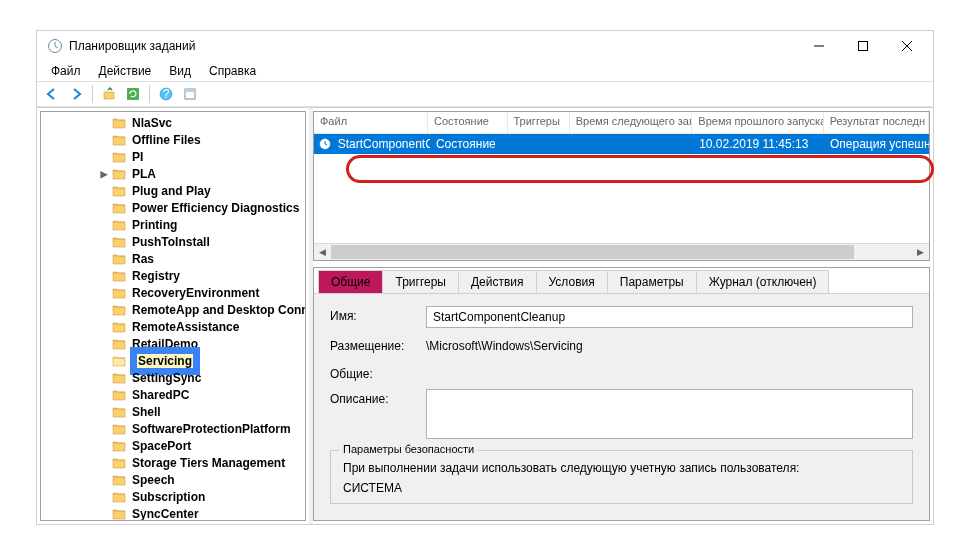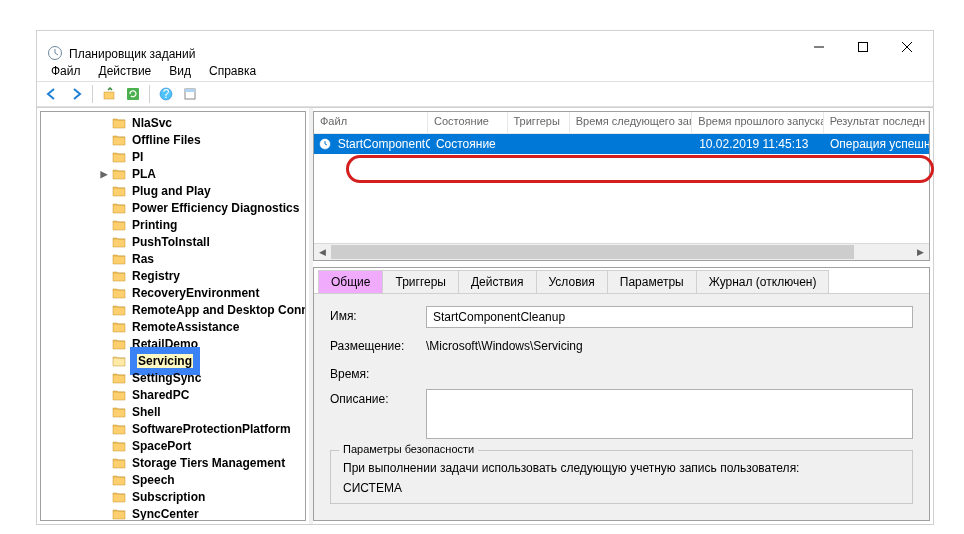--- a/index.html
+++ b/index.html
@@ -1,18 +1,18 @@
 <!DOCTYPE html>
 <html><head>
 <meta charset="utf-8">
 <style>
 * { margin: 0; padding: 0; box-sizing: border-box; font-family: "Segoe UI", Tahoma, sans-serif; font-size: 12px; }
 body { background: #fff; width: 964px; height: 534px; position: relative; overflow: hidden; }
 .window { position: absolute; top: 30px; left: 36px; width: 898px; height: 495px; background: #fff; border: 1px solid #d0d0d0; display: flex; flex-direction: column; }
-.titlebar { height: 30px; display: flex; align-items: flex-end; padding: 0 4px; }
+.titlebar { height: 30px; display: flex; align-items: center; padding: 0 4px; }
 .titlebar .tb-icon { width: 16px; height: 16px; margin: 0 6px; display: flex; align-items: center; justify-content: center; }
 .titlebar .title { font-size: 12px; color: #000; }
 .titlebar .spacer { flex: 1; }
 .winbtn { width: 44px; height: 28px; display: flex; align-items: center; justify-content: center; color: #000; }
 .menubar { height: 20px; display: flex; align-items: center; padding: 0 6px; gap: 2px; }
 .menubar span { padding: 2px 8px; color: #000; }
 .toolbar { height: 26px; border-top: 1px solid #e0e0e0; border-bottom: 1px solid #e0e0e0; display: flex; align-items: center; padding: 0 4px; gap: 2px; }
 .toolbtn { width: 22px; height: 22px; display: flex; align-items: center; justify-content: center; border: 1px solid transparent; }
 .toolsep { width: 1px; height: 18px; background: #d0d0d0; margin: 0 3px; }
 .content { flex: 1; display: flex; border-top: 1px solid #d0d0d0; overflow: hidden; }
@@ -28,21 +28,21 @@
 .right-pane { flex: 1; display: flex; flex-direction: column; margin: 3px 3px 3px 0; overflow: hidden; }
 .task-list { height: 150px; border: 1px solid #a0a0a0; background: #fff; overflow: auto; position: relative; }
 .list-header { height: 22px; background: #fff; display: flex; border-bottom: 1px solid #e8e8e8; position: relative; overflow: hidden; }
 .list-header .col { padding: 3px 6px; border-right: 1px solid #e8e8e8; white-space: nowrap; overflow: hidden; color: #666; font-size: 11px; }
 .list-row { height: 20px; display: flex; align-items: center; background: #0078d7; color: #fff; position: relative; }
 .list-row .cell { padding: 2px 6px; white-space: nowrap; overflow: hidden; }
 .callout { position: absolute; border: 3px solid #d41f1f; border-radius: 14px; pointer-events: none; }
 .details { flex: 1; border: 1px solid #a0a0a0; margin-top: 6px; background: #f0f0f0; display: flex; flex-direction: column; overflow: hidden; }
 .tabstrip { display: flex; background: #fff; border-bottom: 1px solid #d0d0d0; padding: 2px 4px 0; gap: 0; }
 .tab { padding: 4px 12px; border: 1px solid #d0d0d0; border-bottom: none; background: #f0f0f0; margin-right: -1px; font-size: 12px; }
-.tab.active { background: #f0abfc; position: relative; z-index: 1; }
+.tab.active { background: #be185d; position: relative; z-index: 1; }
 .tabbody { flex: 1; background: #f0f0f0; padding: 12px 16px; overflow: auto; }
 .field { display: flex; align-items: flex-start; margin-bottom: 8px; }
 .field .lbl { width: 96px; color: #000; padding-top: 3px; }
 .field .val { flex: 1; }
 .field input { width: 100%; padding: 3px 6px; border: 1px solid #b0b0b0; background: #fff; font-size: 12px; }
 .field .static { padding: 3px 0; }
 .field textarea { width: 100%; height: 50px; padding: 3px 6px; border: 1px solid #b0b0b0; background: #fff; resize: none; }
 .groupbox { border: 1px solid #c8c8c8; padding: 10px 12px 8px; margin-top: 8px; position: relative; }
 .groupbox .legend { position: absolute; top: -8px; left: 8px; background: #f0f0f0; padding: 0 4px; font-size: 11px; }
 .hscroll { height: 17px; background: #f0f0f0; border-top: 1px solid #dadada; display: flex; }
@@ -451,21 +451,21 @@
         <div class="tabbody">
           <div class="field">
             <div class="lbl">Имя:</div>
             <div class="val"><input readonly="" value="StartComponentCleanup" style=""></div>
           </div>
           <div class="field">
             <div class="lbl">Размещение:</div>
             <div class="val static">\Microsoft\Windows\Servicing</div>
           </div>
           <div class="field">
-            <div class="lbl">Время:</div>
+            <div class="lbl">Общие:</div>
             <div class="val static"></div>
           </div>
           <div class="field">
             <div class="lbl">Описание:</div>
             <div class="val"><textarea readonly="" style=""></textarea></div>
           </div>
           <div class="groupbox">
             <div class="legend">Параметры безопасности</div>
             <div style="margin-bottom:6px">При выполнении задачи использовать следующую учетную запись пользователя:</div>
             <div>СИСТЕМА</div>

